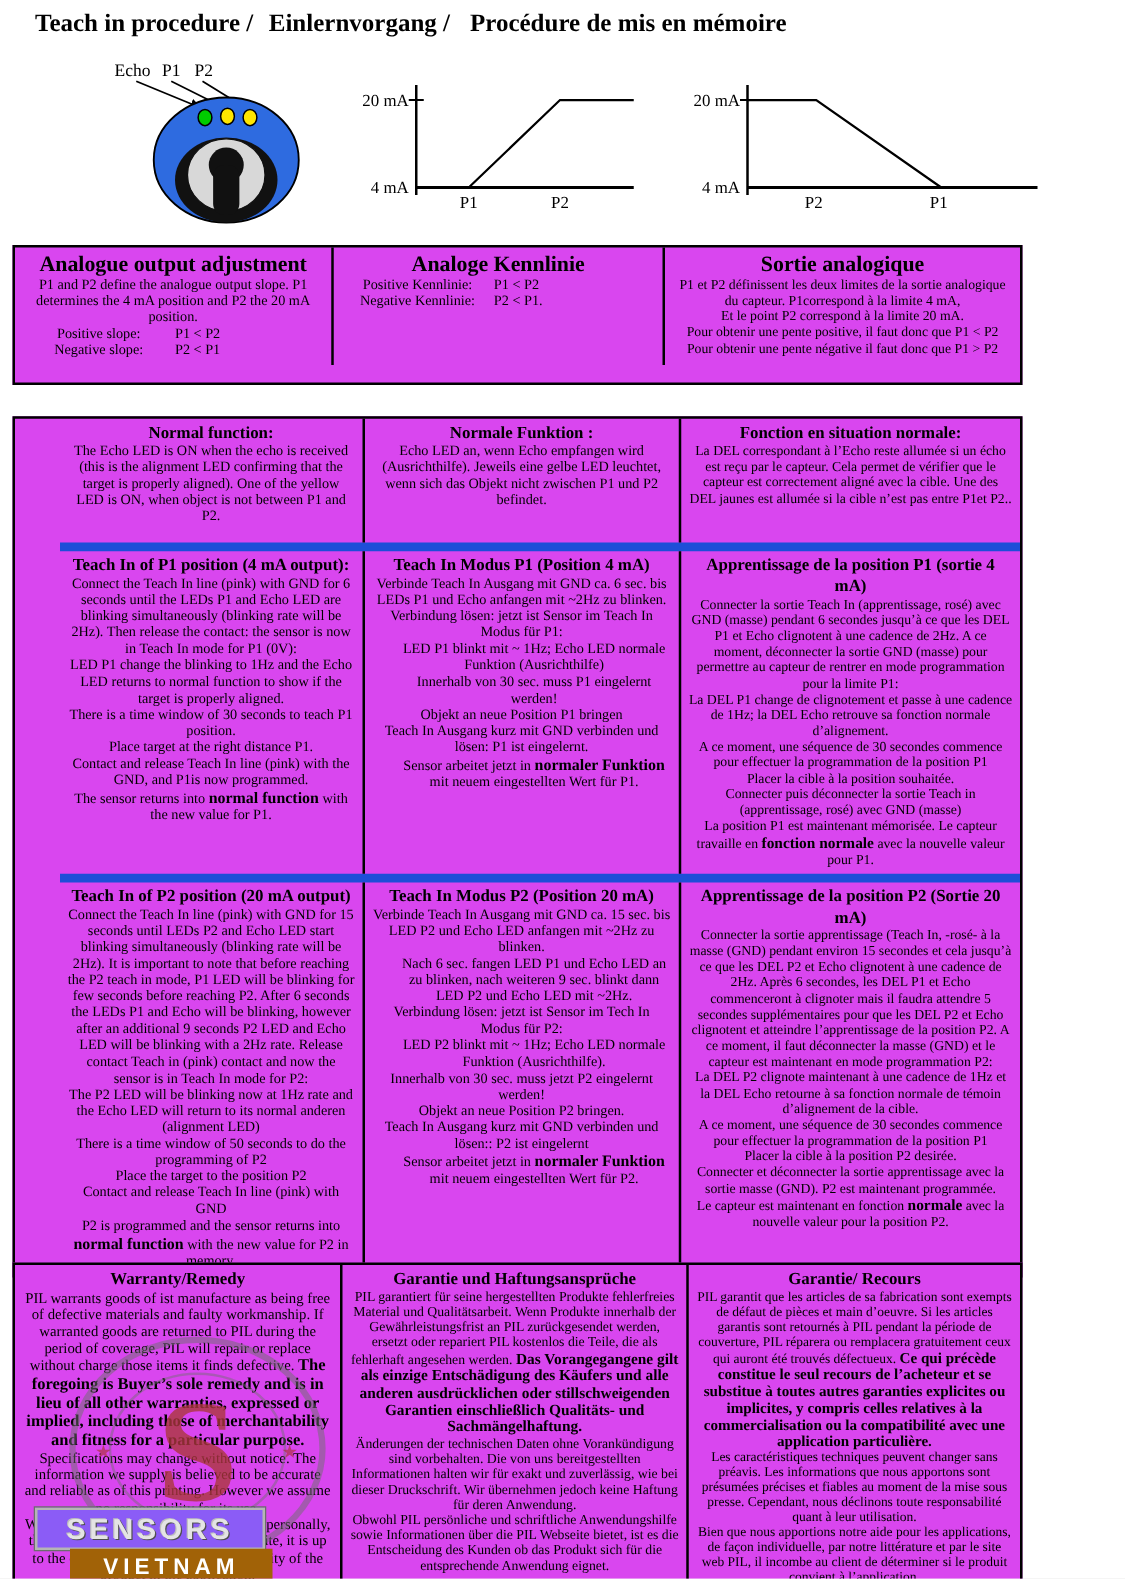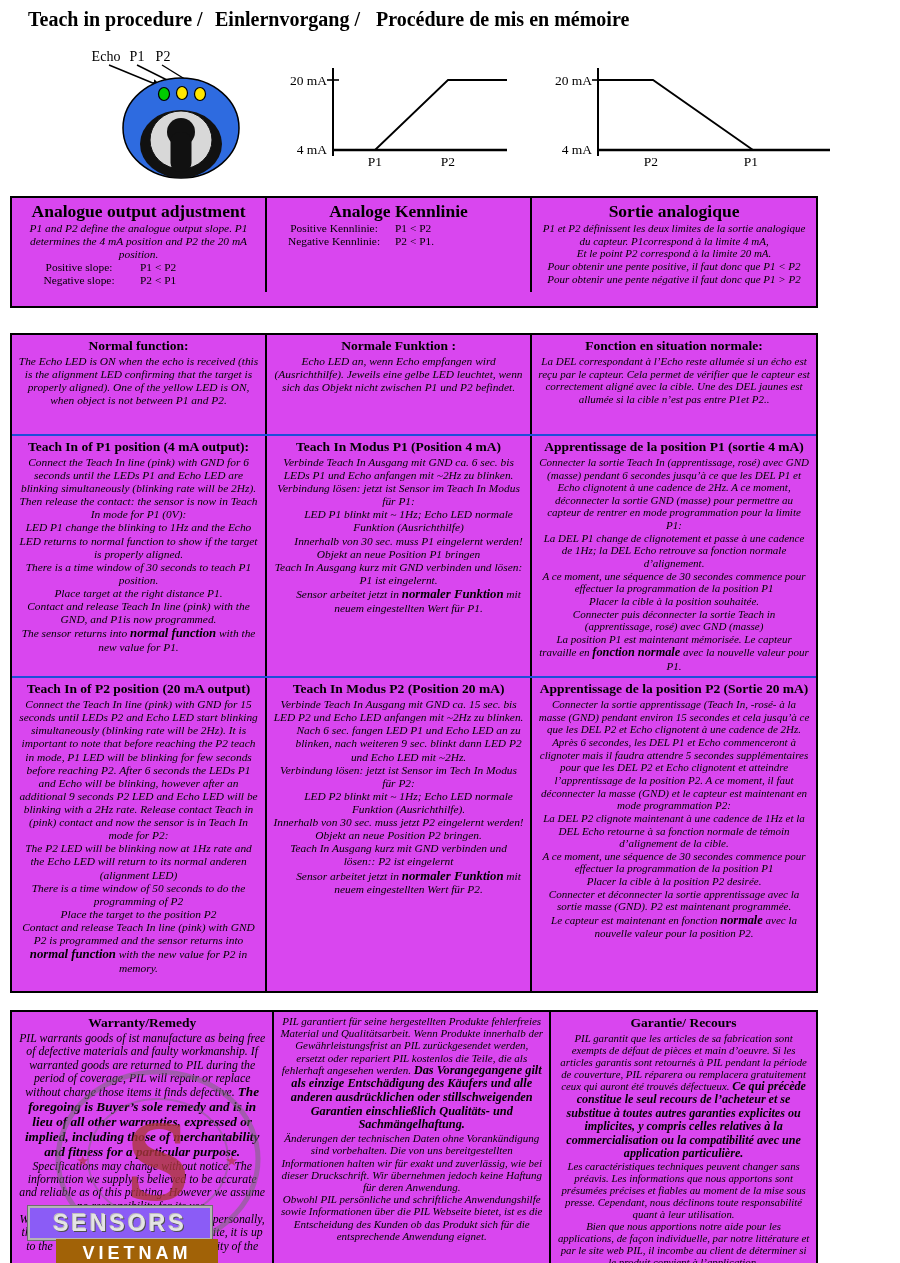--- a/index.html
+++ b/index.html
@@ -19,39 +19,39 @@
   
   .fig { position:absolute; }
   #sensor-fig { left:73px; top:48px; }
   #graph-pos  { left:283px; top:60px; }
   #graph-neg  { left:548px; top:60px; }
   svg text { font-family:"Liberation Serif", serif; }
 
   
   .tbl { position:absolute; left:10px; width:808px; border:2px solid #000; background:#d946ef; }
   .row { display:flex; align-items:stretch; }
-  .row + .row { border-top:2px solid #1d4ed8; }
+  .row + .row { border-top:7px solid #1d4ed8; }
   .cell { padding:3px 6px 4px 6px; font-size:11.4px; line-height:1.15; }
   .cell + .cell { border-left:2px solid #000; }
   .c-en { width:277px; } .c-de { width:290px; } .c-fr { width:313px; font-size:11px; }
   .w-en { width:285px; font-size:11.8px; line-height:1.13; }
   .w-de { width:303px; font-size:11px;  line-height:1.11; }
   .w-fr { width:292px; font-size:10.8px; line-height:1.11; }
 
   #tbl-analog { top:196px; min-height:112px; }
-  #tbl-main   { top:333px; }
+  #tbl-main   { top:333px;padding-left:36px; }
   #tbl-warranty { top:1010px; min-height:281px; }
   .r-normal { min-height:99px; }
   .r-p1 { min-height:212px; }
   .r-p2 { min-height:315px; }
 
   .ct { font-weight:bold; font-size:13.5px; line-height:1.25; }
   .ct.u { }
   .ct.big { font-size:17.5px; line-height:1.2; }
-  .para { margin:0;font-style:italic; }
+  .para { margin:0; }
   .para.indent { padding-left:20px; }
   .b { font-weight:bold; font-size:1.12em; }
   .pair { display:flex; }
   .pl { width:122px; flex:none; }
 
   
   .stamp { position:absolute; left:52px; top:1066px; z-index:5; pointer-events:none; }
   .wm-box1 { position:absolute; left:28px; top:1206px; width:184px; height:34px; z-index:6;
     background:#8b5cf6; border:2px solid #b5b5b5; outline:1px solid #6d6d6d;
     display:flex; align-items:center; justify-content:center;
@@ -260,20 +260,21 @@
     <div class="row">
       <div class="cell w-en">
         <div class="ct">Warranty/Remedy</div>
         <div>
             <div class="para"><span> PIL warrants goods of ist manufacture as being free of defective materials and faulty workmanship. If warranted goods are returned to PIL during the period of coverage, PIL will repair or replace without charge those items it finds defective. </span><span class="b">The foregoing is Buyer’s sole remedy and is in lieu of all other warranties, expressed or implied, including those of merchantability and fitness for a particular purpose.</span></div>
             <div class="para"><span> Specifications may change without notice. The information we supply is believed to be accurate and reliable as of this printing. However we assume no responsibility for its use.</span></div>
             <div class="para"><span> While we provide application assistance personally, through our literature and the PIL web site, it is up to the customer to determine the suitability of the product in the application.</span></div>
           </div>
       </div>
       <div class="cell w-de">
+        <div class="ct">Garantie und Haftungsansprüche</div>
         <div>
             <div class="para"><span> PIL garantiert für seine hergestellten Produkte fehlerfreies Material und Qualitätsarbeit. Wenn Produkte innerhalb der Gewährleistungsfrist an PIL zurückgesendet werden, ersetzt oder repariert PIL kostenlos die Teile, die als fehlerhaft angesehen werden. </span><span class="b">Das Vorangegangene gilt als einzige Entschädigung des Käufers und alle anderen ausdrücklichen oder stillschweigenden Garantien einschließlich Qualitäts- und Sachmängelhaftung.</span></div>
             <div class="para"><span> Änderungen der technischen Daten ohne Vorankündigung sind vorbehalten. Die von uns bereitgestellten Informationen halten wir für exakt und zuverlässig, wie bei dieser Druckschrift. Wir übernehmen jedoch keine Haftung für deren Anwendung.</span></div>
             <div class="para"><span> Obwohl PIL persönliche und schriftliche Anwendungshilfe sowie Informationen über die PIL Webseite bietet, ist es die Entscheidung des Kunden ob das Produkt sich für die entsprechende Anwendung eignet.</span></div>
           </div>
       </div>
       <div class="cell w-fr">
         <div class="ct">Garantie/ Recours</div>
         <div>
             <div class="para"><span> PIL garantit que les articles de sa fabrication sont exempts de défaut de pièces et main d’oeuvre. Si les articles garantis sont retournés à PIL pendant la période de couverture, PIL réparera ou remplacera gratuitement ceux qui auront été trouvés défectueux. </span><span class="b">Ce qui précède constitue le seul recours de l’acheteur et se substitue à toutes autres garanties explicites ou implicites, y compris celles relatives à la commercialisation ou la compatibilité avec une application particulière.</span></div>

